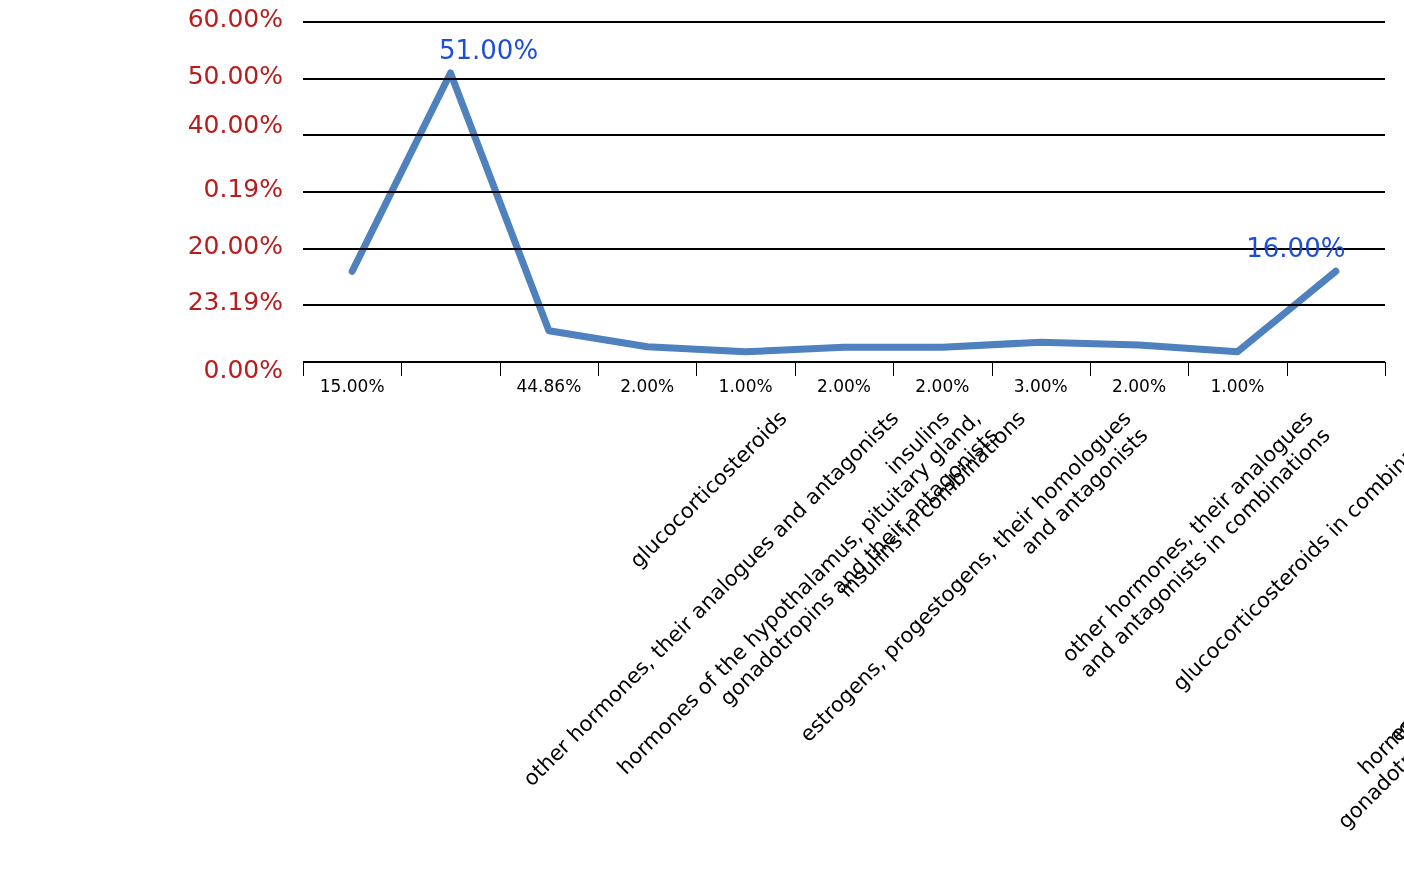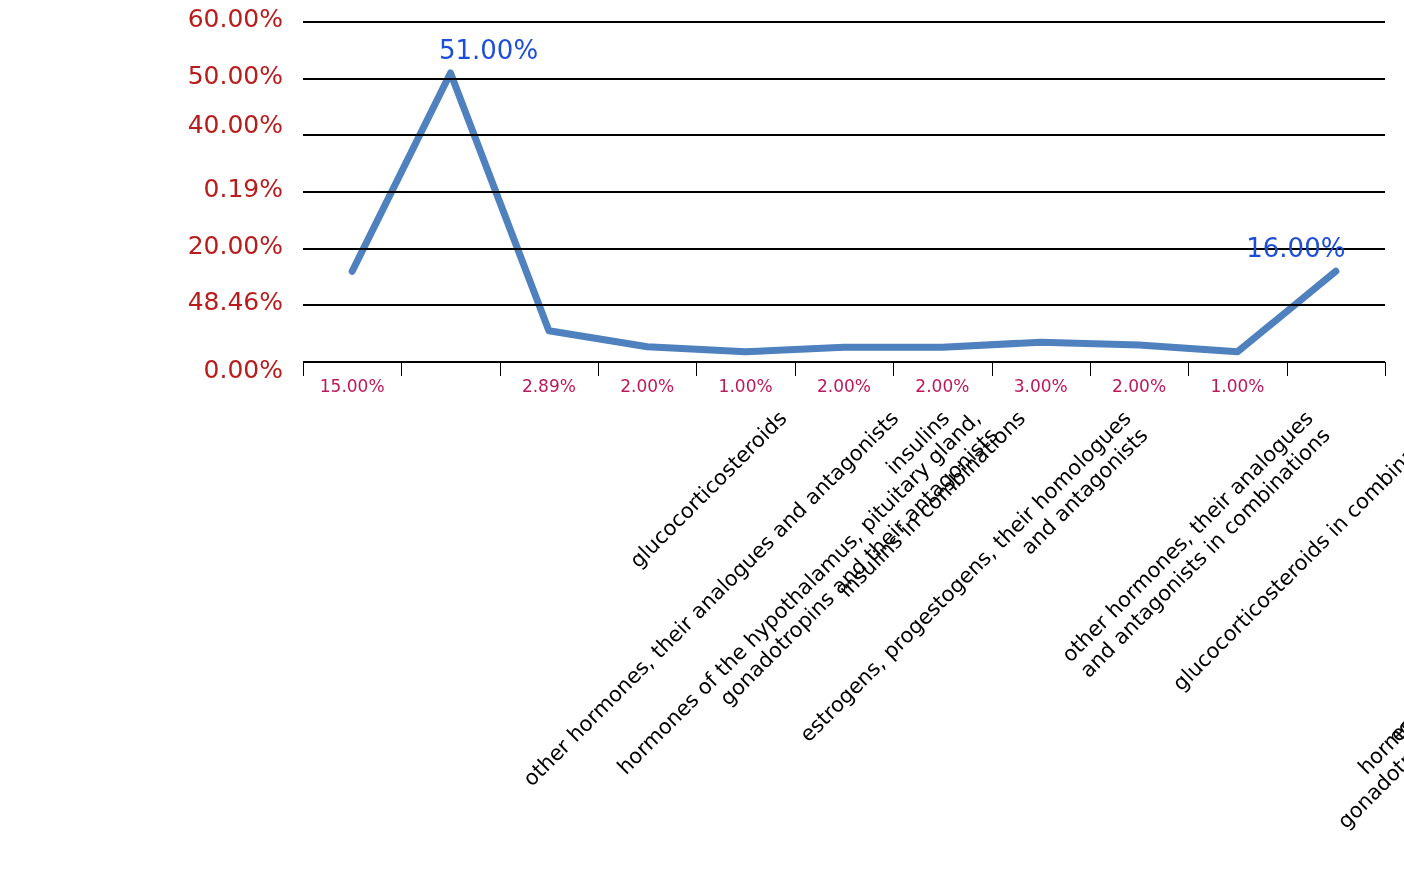--- a/index.html
+++ b/index.html
@@ -65,21 +65,21 @@
   .tick {
     position: absolute;
     width: 1px;
     background: #000000;
   }
 
   
   .cat-value {
     position: absolute;
     font-size: 17px;
-    color: #be185d;
+    color: #000000;
     white-space: nowrap;
     transform: translateX(-50%);
   }
 
   
   .cat-name {
     position: absolute;
     font-size: 21px;
     color: #000000;
     line-height: 1.15;
@@ -98,21 +98,21 @@
     transform: translateX(-50%);
   }
 </style>
 </head>
 <body>
 
 <div id="chart-root">
 
   <div id="y-axis-labels">
       <div class="y-label" style="top: 357px; right: 12px; text-align: right;">0.00%</div>
-      <div class="y-label" style="top: 289.333px; right: 12px;">48.46%</div>
+      <div class="y-label" style="top: 289.333px; right: 12px;">23.19%</div>
       <div class="y-label" style="top: 232.667px; right: 12px;">20.00%</div>
       <div class="y-label" style="top: 176px; right: 12px;">0.19%</div>
       <div class="y-label" style="top: 112px; right: 12px;">40.00%</div>
       <div class="y-label" style="top: 62.6667px; right: 12px;">50.00%</div>
       <div class="y-label" style="top: 6px; right: 12px;">60.00%</div>
     </div>
 
   <div id="plot-area">
     <svg id="series-svg" viewBox="0 0 1082 340" preserveAspectRatio="none">
       <polyline id="series-path" fill="none" stroke="#4E81BD" stroke-width="7" stroke-linejoin="round" stroke-linecap="round" points="49.2,249.3 147.5,51.0 245.9,308.8 344.3,324.7 442.6,329.8 541.0,325.3 639.4,325.3 737.7,320.2 836.1,323.0 934.5,329.8 1032.8,249.3"></polyline>
@@ -121,21 +121,21 @@
       <div class="gridline" style="top: 282.333px;"></div>
       <div class="gridline" style="top: 225.667px;"></div>
       <div class="gridline" style="top: 169px;"></div>
       <div class="gridline" style="top: 112.333px;"></div>
       <div class="gridline" style="top: 55.6667px;"></div>
       <div class="gridline" style="top: -1px;"></div>
     </div>
 
   <div id="cat-values">
       <div class="cat-value" style="left: 352.182px; top: 376px;">15.00%</div>
-      <div class="cat-value" style="left: 548.909px; top: 376px;">2.89%</div>
+      <div class="cat-value" style="left: 548.909px; top: 376px;">44.86%</div>
       <div class="cat-value" style="left: 647.273px; top: 376px;">2.00%</div>
       <div class="cat-value" style="left: 745.636px; top: 376px;">1.00%</div>
       <div class="cat-value" style="left: 844px; top: 376px;">2.00%</div>
       <div class="cat-value" style="left: 942.364px; top: 376px;">2.00%</div>
       <div class="cat-value" style="left: 1040.73px; top: 376px;">3.00%</div>
       <div class="cat-value" style="left: 1139.09px; top: 376px;">2.00%</div>
       <div class="cat-value" style="left: 1237.45px; top: 376px;">1.00%</div>
     </div>
   <div id="cat-names">
       <div class="cat-name" style="left: 366.182px; top: 406px;">other hormones, their analogues and antagonists</div>

